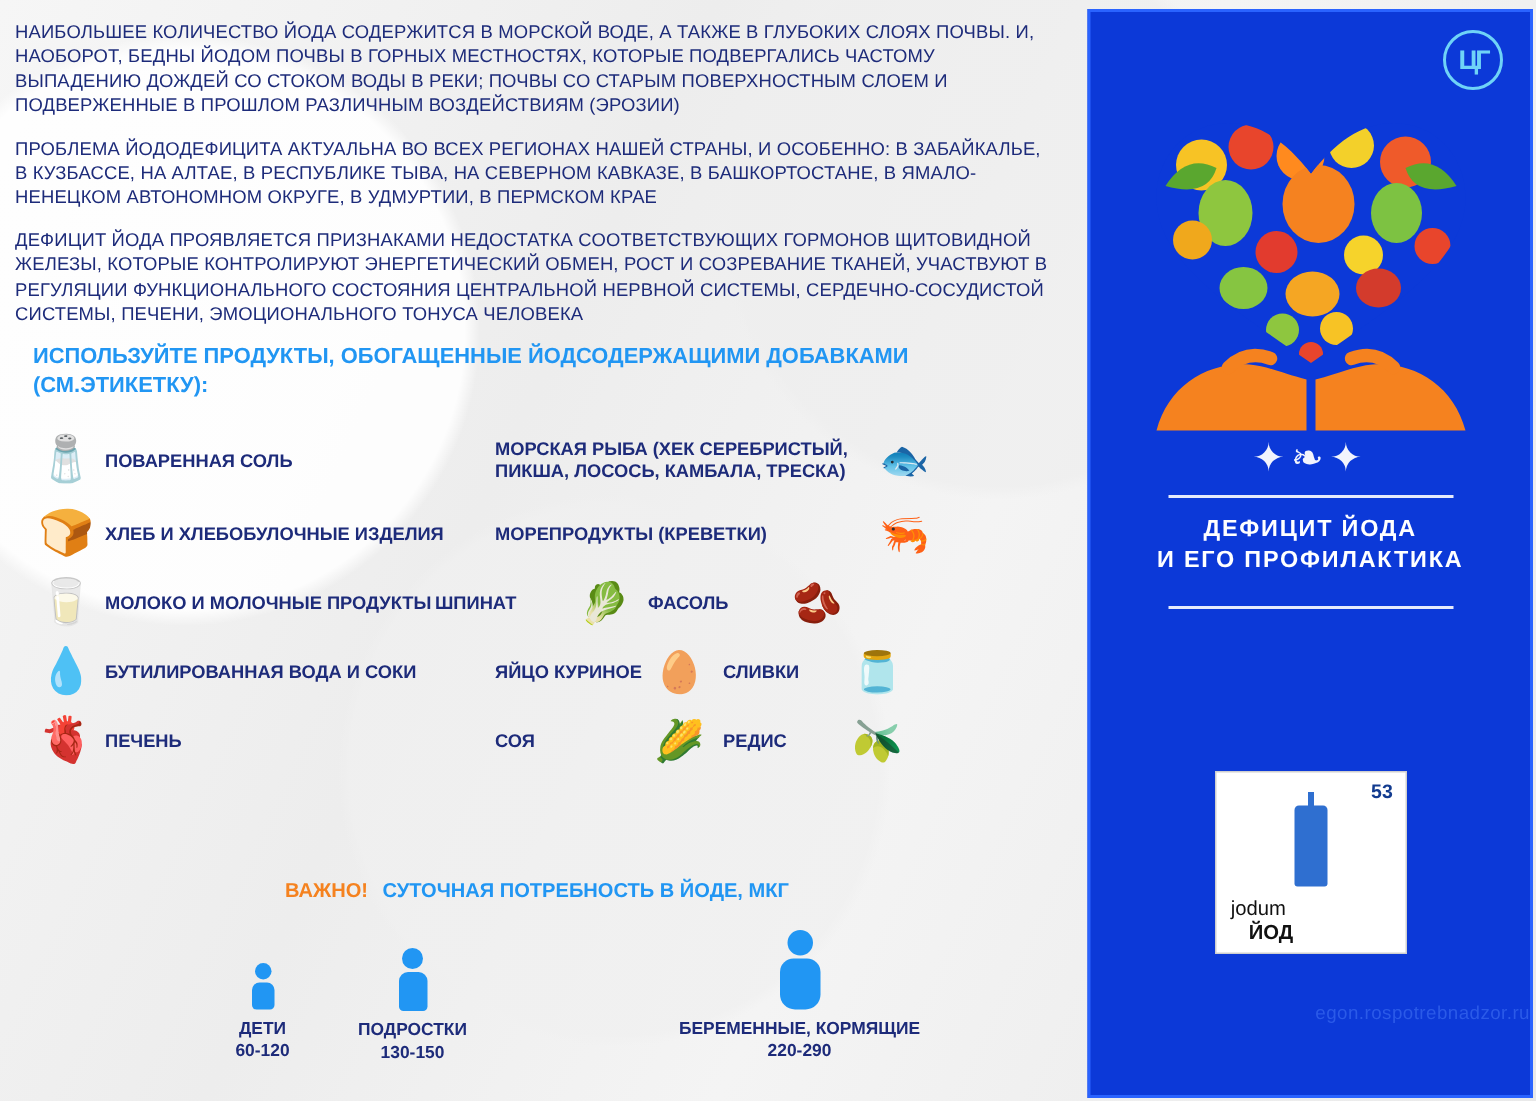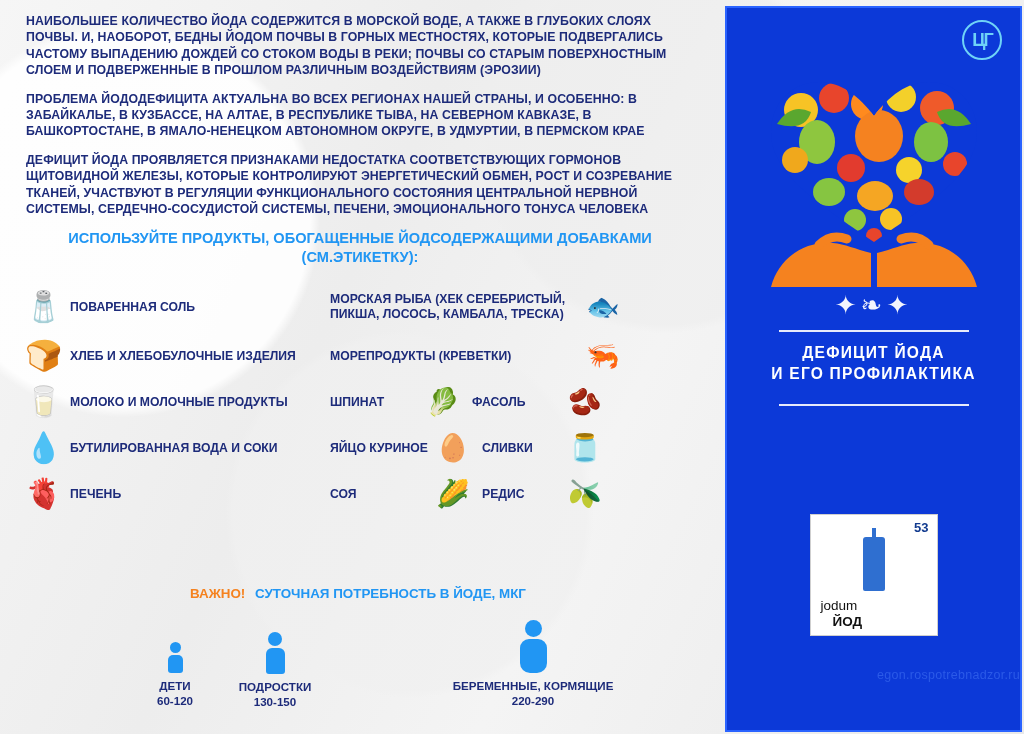--- a/index.html
+++ b/index.html
@@ -17,35 +17,34 @@
       radial-gradient(circle at 40% 70%, rgba(240,240,240,.8) 0 22%, rgba(0,0,0,0) 23%),
       radial-gradient(circle at 65% 20%, rgba(238,238,238,.75) 0 20%, rgba(0,0,0,0) 21%),
       linear-gradient(115deg,#f6f6f6 0%,#ededed 35%,#f4f4f4 60%,#e9e9e9 100%);
   }
   .leftcol{
     position:absolute;left:0;top:0;width:720px;height:734px;
   }
   
   .para{
     color:#1d2b7a;
-    font-weight:bold;
+    font-weight:normal;
     font-size:12.3px;
     line-height:16.4px;
     letter-spacing:.1px;
-    margin:0 0 12px 16px;
+    margin:0 0 12px 0;
     padding:0 18px 0 10px;
     text-transform:uppercase;
   }
   #para-wrap{padding-top:13px;}
   
   .headline{
     color:#2196f3;
     font-weight:bold;
     font-size:14.6px;
-    text-align:center;
     line-height:19px;
     text-transform:uppercase;
     margin:12px 0 14px 0;
     padding:0 22px;
   }
   
   .products{
     position:relative;
     margin:0 0 0 0;
     padding:0 8px 0 18px;
@@ -185,21 +184,21 @@
 
       <div class="prow">
         <div class="picon">🍞</div>
         <div class="plabel" style="width:260px;">ХЛЕБ И ХЛЕБОБУЛОЧНЫЕ ИЗДЕЛИЯ</div>
         <div class="plabel" style="width:250px;">МОРЕПРОДУКТЫ (КРЕВЕТКИ)</div>
         <div class="gapicon">🦐</div>
       </div>
 
       <div class="prow">
         <div class="picon">🥛</div>
-        <div class="plabel" style="width:260px;">МОЛОКО И МОЛОЧНЫЕ ПРОДУКТЫ</div>
+        <div class="plabel" style="width:220px;">МОЛОКО И МОЛОЧНЫЕ ПРОДУКТЫ</div>
         <div class="plabel" style="width:90px;">ШПИНАТ</div>
         <div class="gapicon">🥬</div>
         <div class="plabel pl2" style="width:90px;">ФАСОЛЬ</div>
         <div class="gapicon">🫘</div>
       </div>
 
       <div class="prow">
         <div class="picon">💧</div>
         <div class="plabel" style="width:260px;">БУТИЛИРОВАННАЯ ВОДА И СОКИ</div>
         <div class="plabel" style="width:100px;">ЯЙЦО КУРИНОЕ</div>

